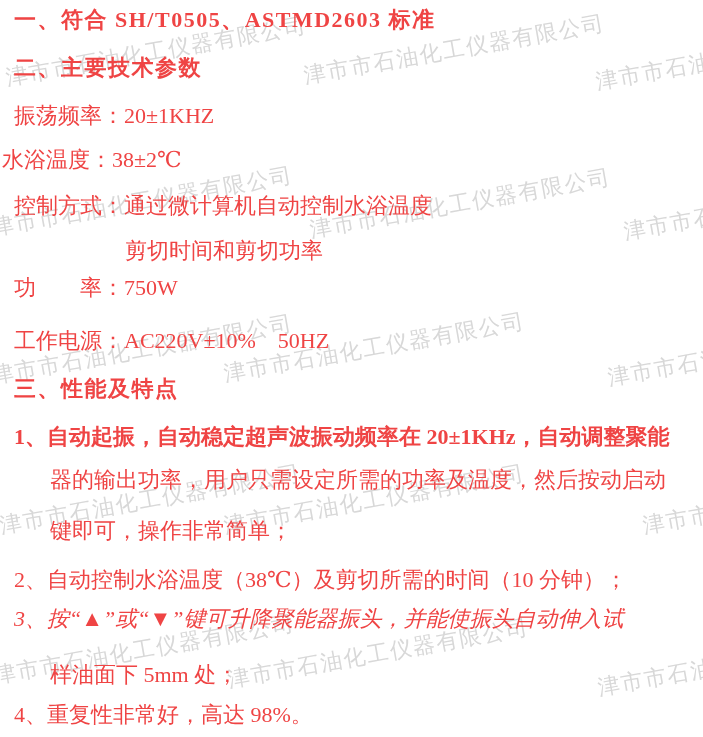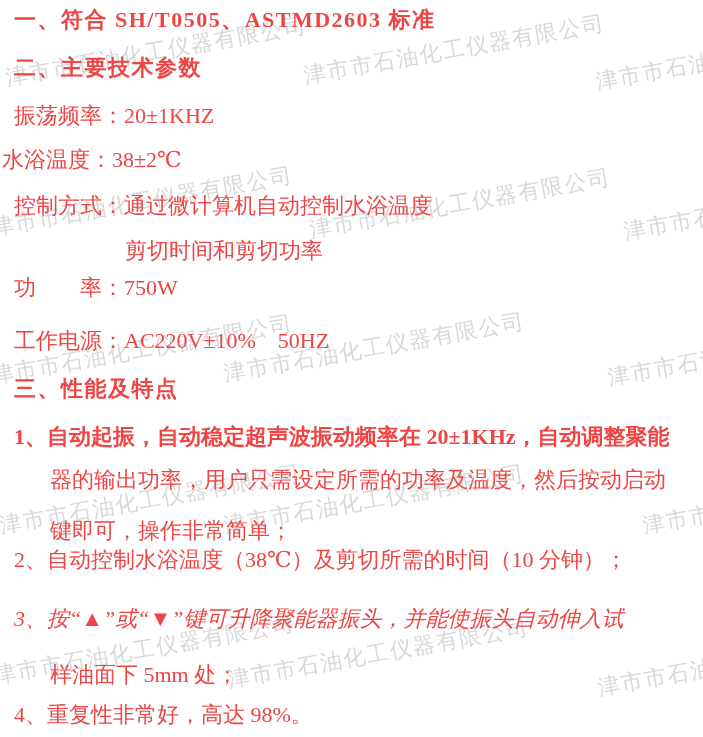--- a/index.html
+++ b/index.html
@@ -82,19 +82,19 @@
     <div class="line" style="left:14px;  top:104px;">振荡频率：20±1KHZ</div>
     <div class="line" style="left:2px;  top:148px;">水浴温度：38±2℃</div>
     <div class="line" style="left:125px; top:239px;">剪切时间和剪切功率</div>
     <div class="line" style="left:14px;  top:194px;">控制方式：通过微计算机自动控制水浴温度</div>
     <div class="line" style="left:14px;  top:276px;">功　　率：750W</div>
     <div class="line" style="left:14px;  top:329px;text-align:right;">工作电源：AC220V±10%　50HZ</div>
     <div class="line bold" style="left:14px;  top:377px;">三、性能及特点</div>
     <div class="line" style="left:14px;  top:425px;font-weight:bold;">1、自动起振，自动稳定超声波振动频率在 20±1KHz，自动调整聚能</div>
     <div class="line" style="left:50px;  top:468px;">器的输出功率，用户只需设定所需的功率及温度，然后按动启动</div>
     <div class="line" style="left:50px;  top:519px;">键即可，操作非常简单；</div>
-    <div class="line" style="left:14px;  top:548px;">2、自动控制水浴温度（38℃）及剪切所需的时间（10 分钟）；</div>
+    <div class="line" style="left:14px;  top:568px;">2、自动控制水浴温度（38℃）及剪切所需的时间（10 分钟）；</div>
     <div class="line" style="left:14px;  top:607px;font-style:italic;">3、按“▲”或“▼”键可升降聚能器振头，并能使振头自动伸入试</div>
     <div class="line" style="left:50px;  top:653px;margin-top:10px;">样油面下 5mm 处；</div>
     <div class="line" style="left:14px;  top:703px;">4、重复性非常好，高达 98%。</div>
   </div>
 
 </div>
 
 </body></html>

